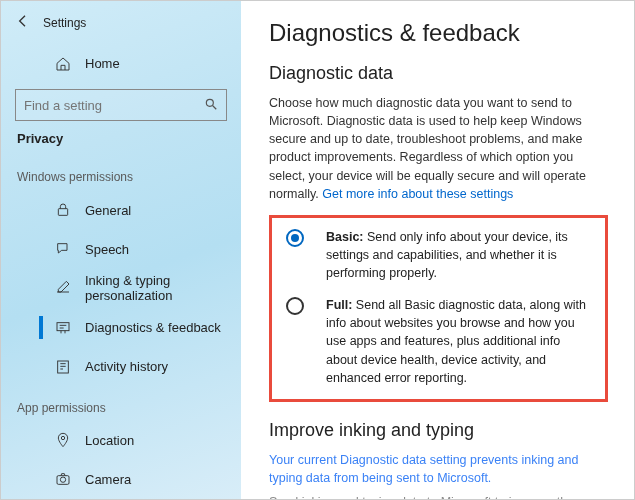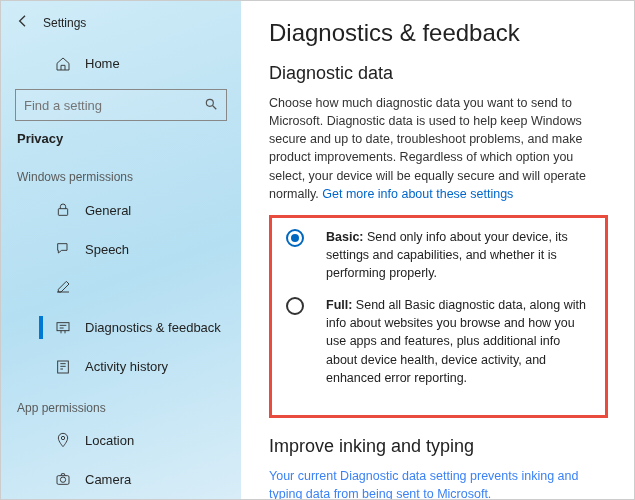--- a/index.html
+++ b/index.html
@@ -62,21 +62,21 @@
   }
   .main-title { font-size: 24px; font-weight: 400; margin-bottom: 16px; }
   .sub-title { font-size: 18px; font-weight: 400; margin-bottom: 10px; }
   .para { font-size: 12.5px; line-height: 1.45; color: #333; }
   .link { color: #0066cc; cursor: pointer; }
   .hl-box {
     border: 3px solid #e94b3c;
     padding: 10px 14px 12px; margin: 12px 0 18px;
   }
   .radio-row { display: flex; gap: 22px; margin-bottom: 14px; }
-  .radio-row:last-child { margin-bottom: 16px; }
+  .radio-row:last-child { margin-bottom: 0; }
   .radio-outer {
     flex: 0 0 18px; width: 18px; height: 18px; border: 2px solid #333;
     border-radius: 50%; margin-top: 1px;
     display: flex; align-items:center; justify-content:center;
   }
   .radio-outer.sel { border-color: #0067c0; }
   .radio-inner { width: 8px; height: 8px; border-radius: 50%; background: #0067c0; }
   .radio-text { font-size: 12.5px; line-height: 1.45; }
   .warn { color: #3b82f6; font-size: 12.5px; line-height: 1.45; margin: 8px 0 6px; }
   .muted { color: #8a8a8a; font-size: 12.5px; line-height: 1.45; margin-bottom: 10px; }
@@ -137,20 +137,21 @@
           </svg>
       </span>
       <span>Speech</span>
     </div>
     <div class="sb-row">
       <span class="sb-icon">
         <svg viewBox="0 0 24 24">
             <path d="M3 18 H21 M5 14 L17 2 L21 6 L9 18 H5 Z"></path>
           </svg>
       </span>
+      <span>Inking &amp; typing personalization</span>
     </div>
     <div class="sb-row selected">
       <span class="sb-icon">
         <svg viewBox="0 0 24 24">
             <rect x="3" y="4" width="18" height="12"></rect>
             <path d="M7 8 H17 M7 12 H13 M9 16 L9 20 M15 16 L15 20"></path>
           </svg>
       </span>
       <span>Diagnostics &amp; feedback</span>
     </div>

